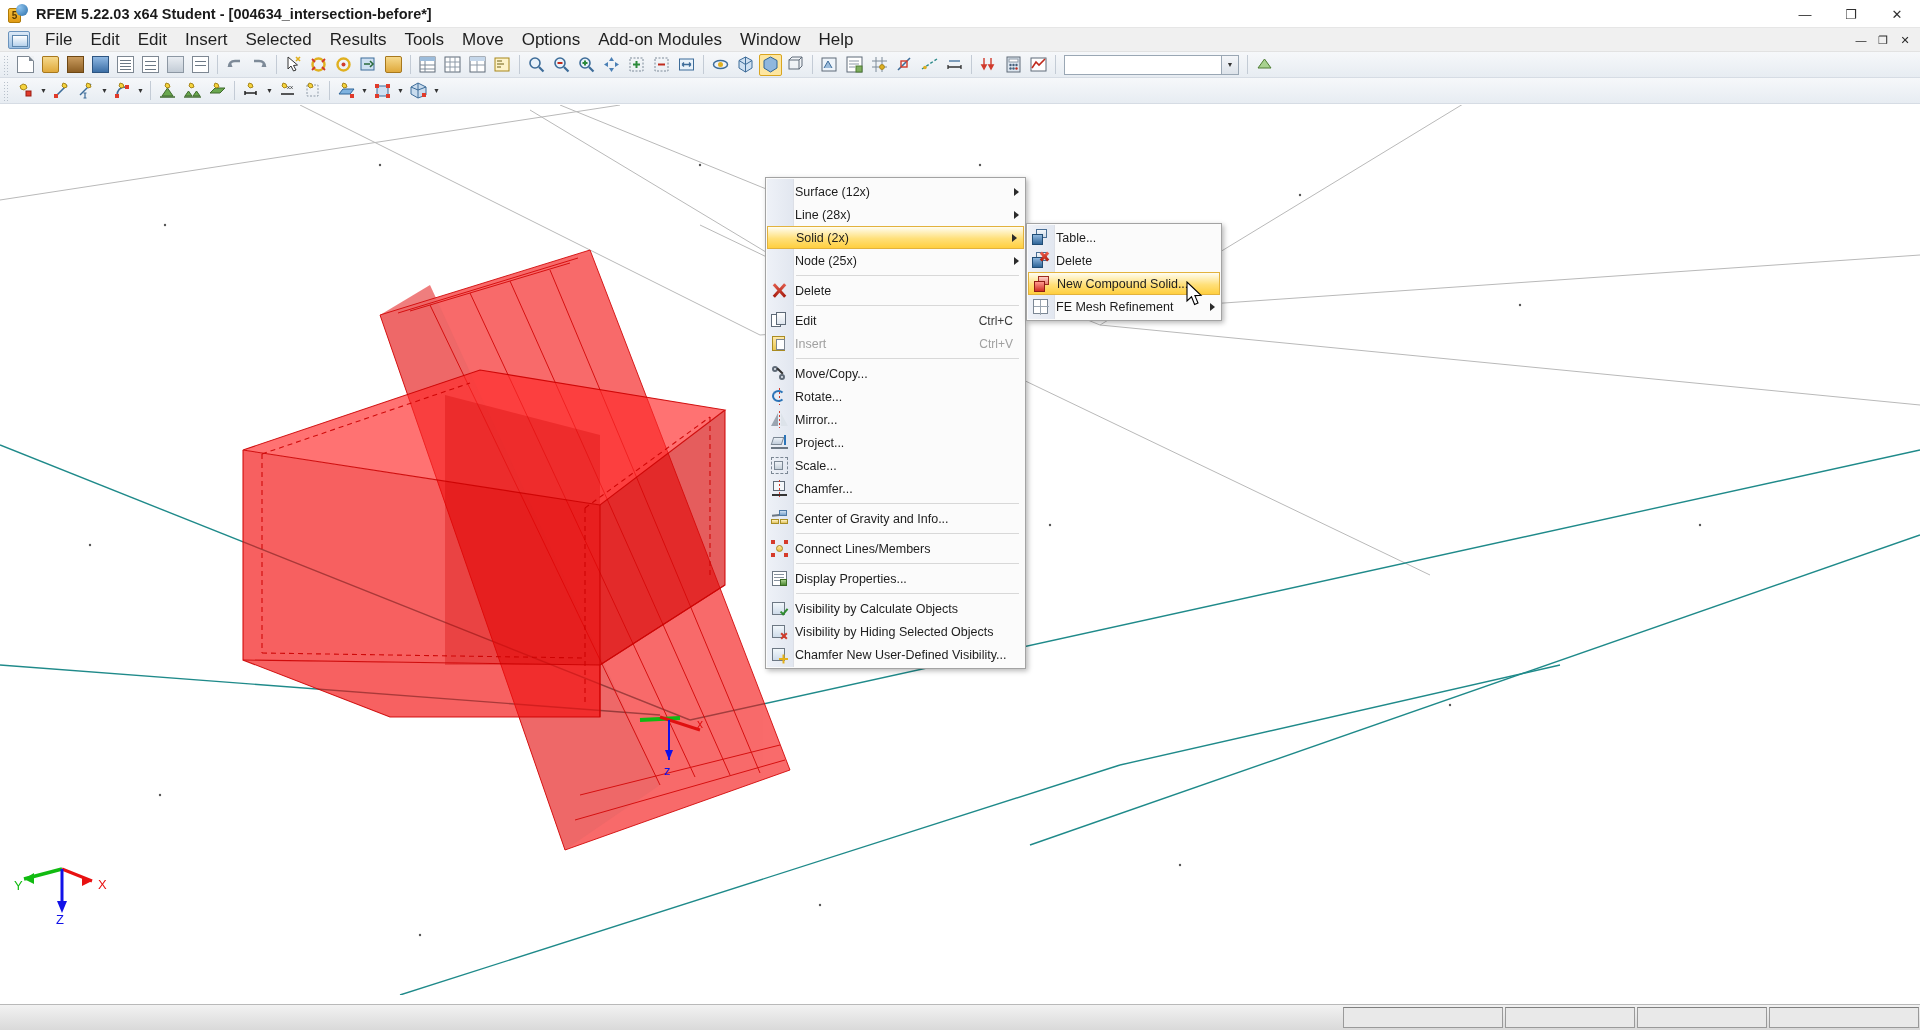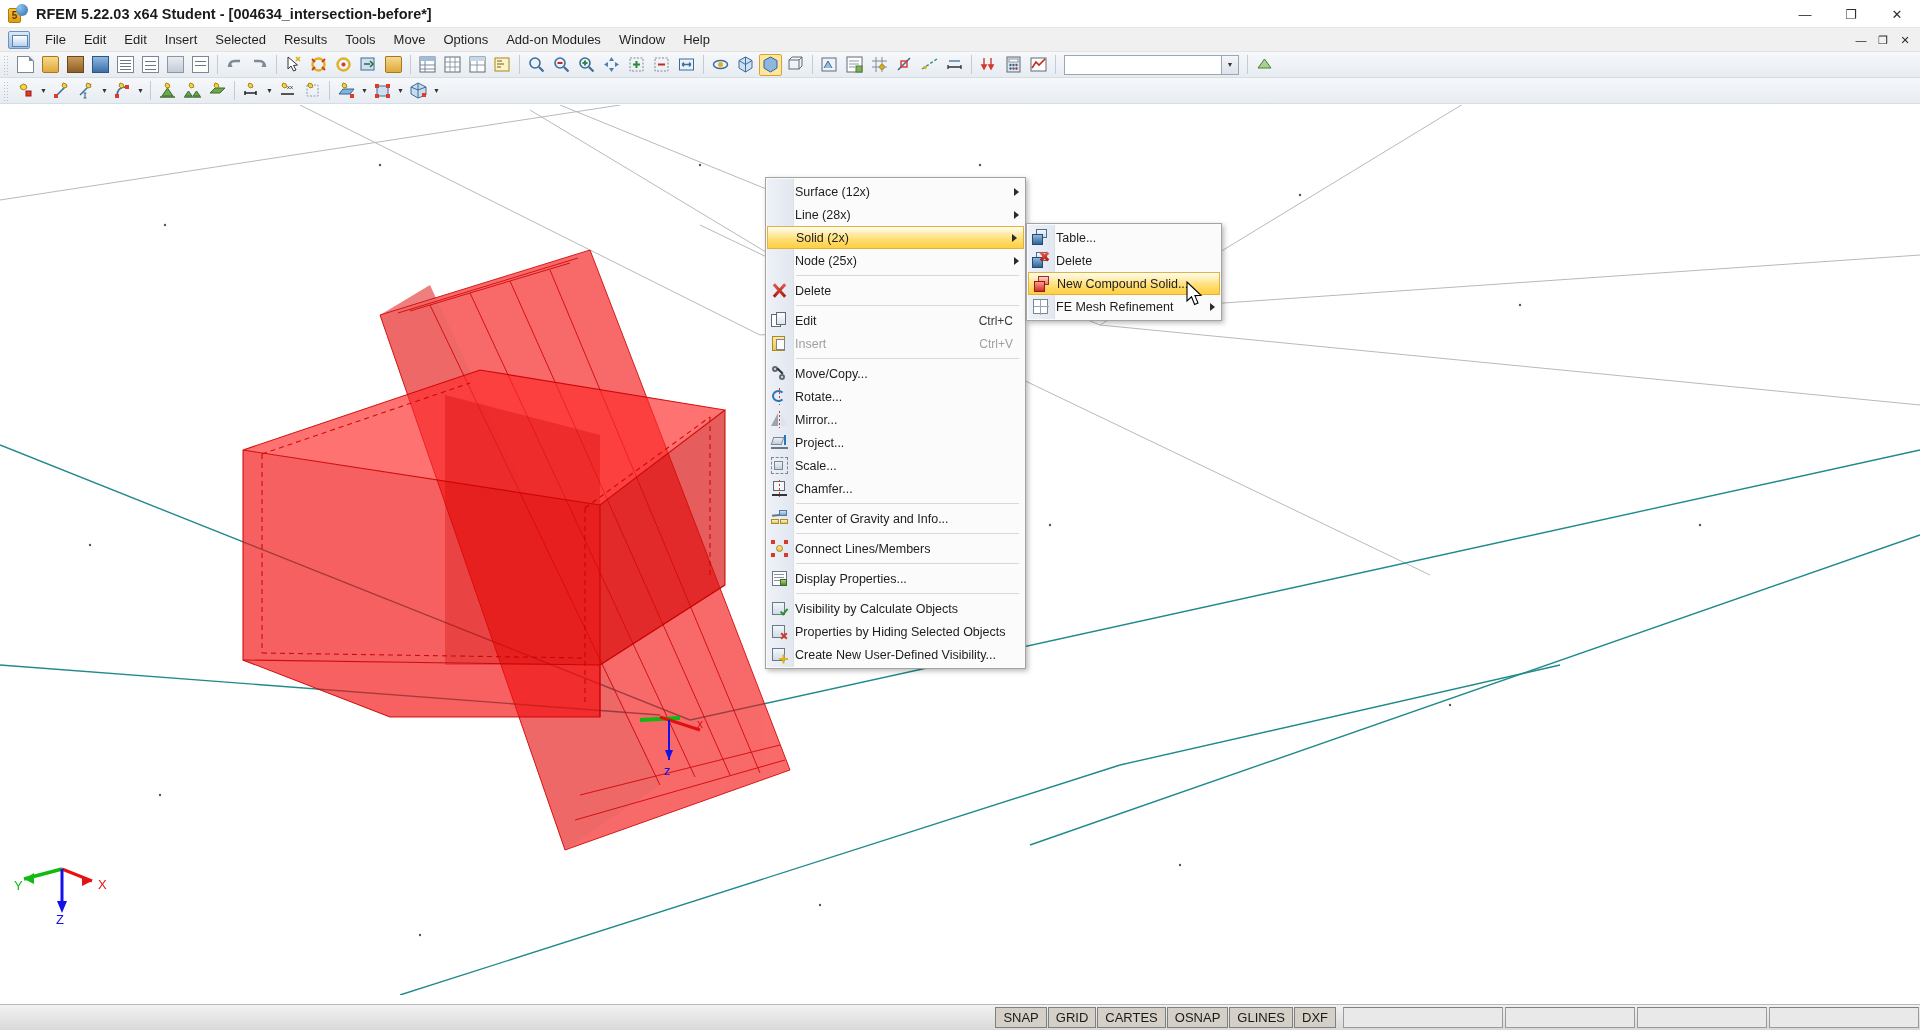--- a/index.html
+++ b/index.html
@@ -44,21 +44,21 @@
   .menubar .appicon {
     width:22px; height:18px; margin-left:8px; margin-right:6px;
     background:linear-gradient(#dce9f7,#9cc0e3); border:1px solid #6b93bd;
     border-radius:2px; position:relative; flex:none;
   }
   .menubar .appicon:after{
     content:""; position:absolute; left:3px; top:3px; width:14px; height:10px;
     background:linear-gradient(#fff,#b7d2ec); border:1px solid #5d86ad;
   }
   .menu-item {
-    font-size:13px; color:#1f1f1f; padding:3px 9px; cursor:default;text-align:center;
+    font-size:17px; color:#1f1f1f; padding:3px 9px; cursor:default;text-align:center;
   }
   .menubar .mdi-buttons { position:absolute; right:4px; top:0; height:24px; display:flex; align-items:center; }
   .mdi-btn { width:22px; height:20px; display:flex; align-items:center; justify-content:center;
              font-size:11px; color:#2a2a2a; }
 
   
   .toolbar {
     height:26px; background:linear-gradient(#f6f8fa,#e7ecf2);
     display:flex; align-items:center; border-bottom:1px solid #d6dce4;
   }
@@ -914,30 +914,30 @@
         </span>
         <span class="lbl">Visibility by Calculate Objects</span>
       </div>
       <div class="ctx-item">
         <span class="ctx-ico">
           <span class="mi mi-vis hide">
             <i class="b"></i>
             <i class="chk"></i>
           </span>
         </span>
-        <span class="lbl">Properties by Hiding Selected Objects</span>
+        <span class="lbl">Visibility by Hiding Selected Objects</span>
       </div>
       <div class="ctx-item">
         <span class="ctx-ico">
           <span class="mi mi-vis star">
             <i class="b"></i>
             <i class="chk"></i>
           </span>
         </span>
-        <span class="lbl">Create New User-Defined Visibility...</span>
+        <span class="lbl">Chamfer New User-Defined Visibility...</span>
       </div>
     </div>
 </div>
 
 <div class="ctx sub">
   <div class="gutter"></div>
   <div id="sub-list" style="position:relative;">
       <div class="ctx-item">
         <span class="ctx-ico">
           <span class="mi mi-solid">
@@ -979,26 +979,18 @@
 </div>
 
 <div class="cursor">
   <svg width="20" height="28" viewBox="0 0 20 28">
     <path d="M1 1 L1 20 L5.5 15.8 L8.6 23.5 L12 22 L8.9 14.6 L15 14.3 Z" fill="#ffffff" stroke="#000000" stroke-width="1.1"></path>
   </svg>
 </div>
 
 <div class="statusbar">
   <div class="sb-left"></div>
-  <div id="sb-cells" style="display:flex;">
-      <div class="sb-cell">SNAP</div>
-      <div class="sb-cell">GRID</div>
-      <div class="sb-cell">CARTES</div>
-      <div class="sb-cell">OSNAP</div>
-      <div class="sb-cell">GLINES</div>
-      <div class="sb-cell">DXF</div>
-    </div>
   <div class="sb-gap"></div>
   <div class="sb-pane p1"></div>
   <div class="sb-pane p2"></div>
   <div class="sb-pane p3"></div>
   <div class="sb-pane p4"></div>
 </div>
 
 </body></html>

